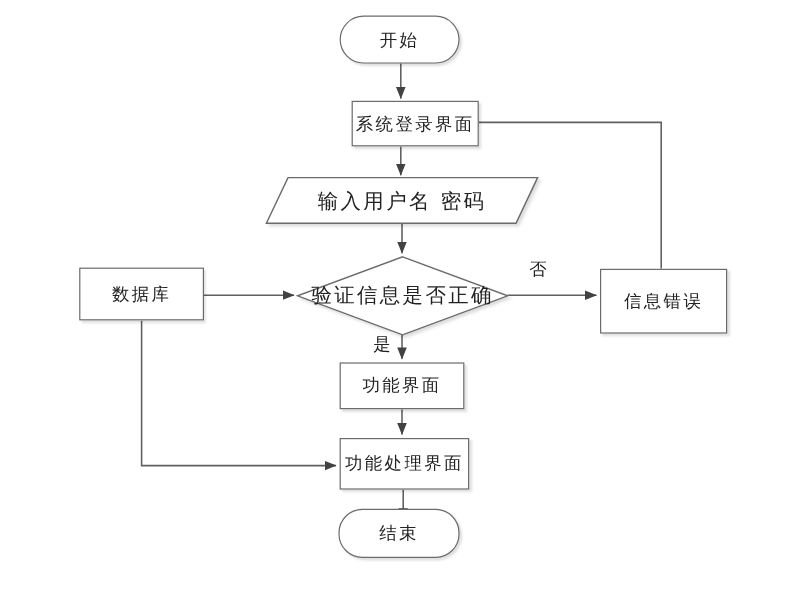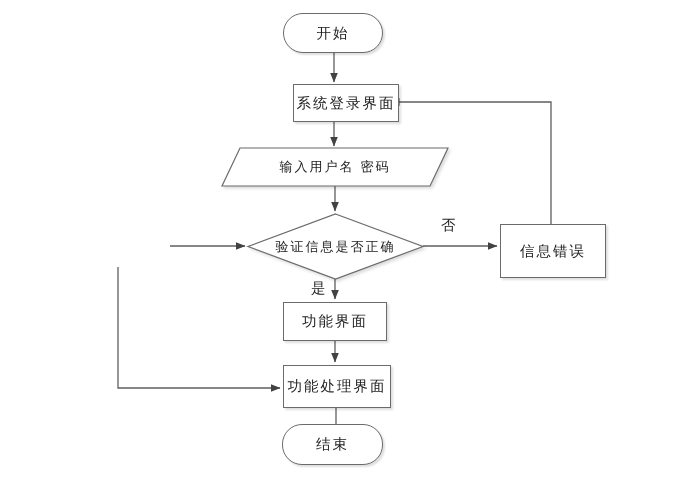--- a/index.html
+++ b/index.html
@@ -31,21 +31,21 @@
     font-size:14.5px;
     letter-spacing:2px;
     color:var(--text);
     box-shadow:2px 2px 2px rgba(0,0,0,0.13);
     white-space:nowrap;
   }
   .terminator{border-radius:20px;}
   .float-label{
     position:absolute;
     display:flex;align-items:center;justify-content:center;
-    font-size:13px;
+    font-size:17px;
     letter-spacing:2px;
     color:var(--text);
     white-space:nowrap;
     background:transparent;
   }
   .edge-label{
     position:absolute;
     font-size:14.5px;
     color:var(--text);
     background:var(--background);
@@ -77,20 +77,21 @@
 
     <polygon class="shape shape-shadow" points="335.5,214 423,246.5 335.5,279 248,246.5"></polygon>
 
     <polygon class="shape shape-shadow" points="240,148 448,148 430,186 222,186"></polygon>
   </svg>
 
   <div class="node terminator" style="left:283px;top:13px;width:100px;height:40px;">开始</div>
 
   <div class="node" style="left:281px;top:84px;width:106px;height:38px;margin-left:12px;">系统登录界面</div>
 
+  <div class="node" style="left:66px;top:223px;width:104px;height:44px;">数据库</div>
 
   <div class="node" style="left:500px;top:224px;width:106px;height:54px;">信息错误</div>
 
   <div class="node" style="left:283px;top:365px;width:108px;height:43px;">功能处理界面</div>
 
   <div class="node" style="left:283px;top:302px;width:104px;height:39px;">功能界面</div>
 
   <div class="node terminator" style="left:282px;top:424px;width:101px;height:41px;">结束</div>
 
   <div class="float-label" style="left:222px;top:148px;width:226px;height:38px;">输入用户名 密码</div>

